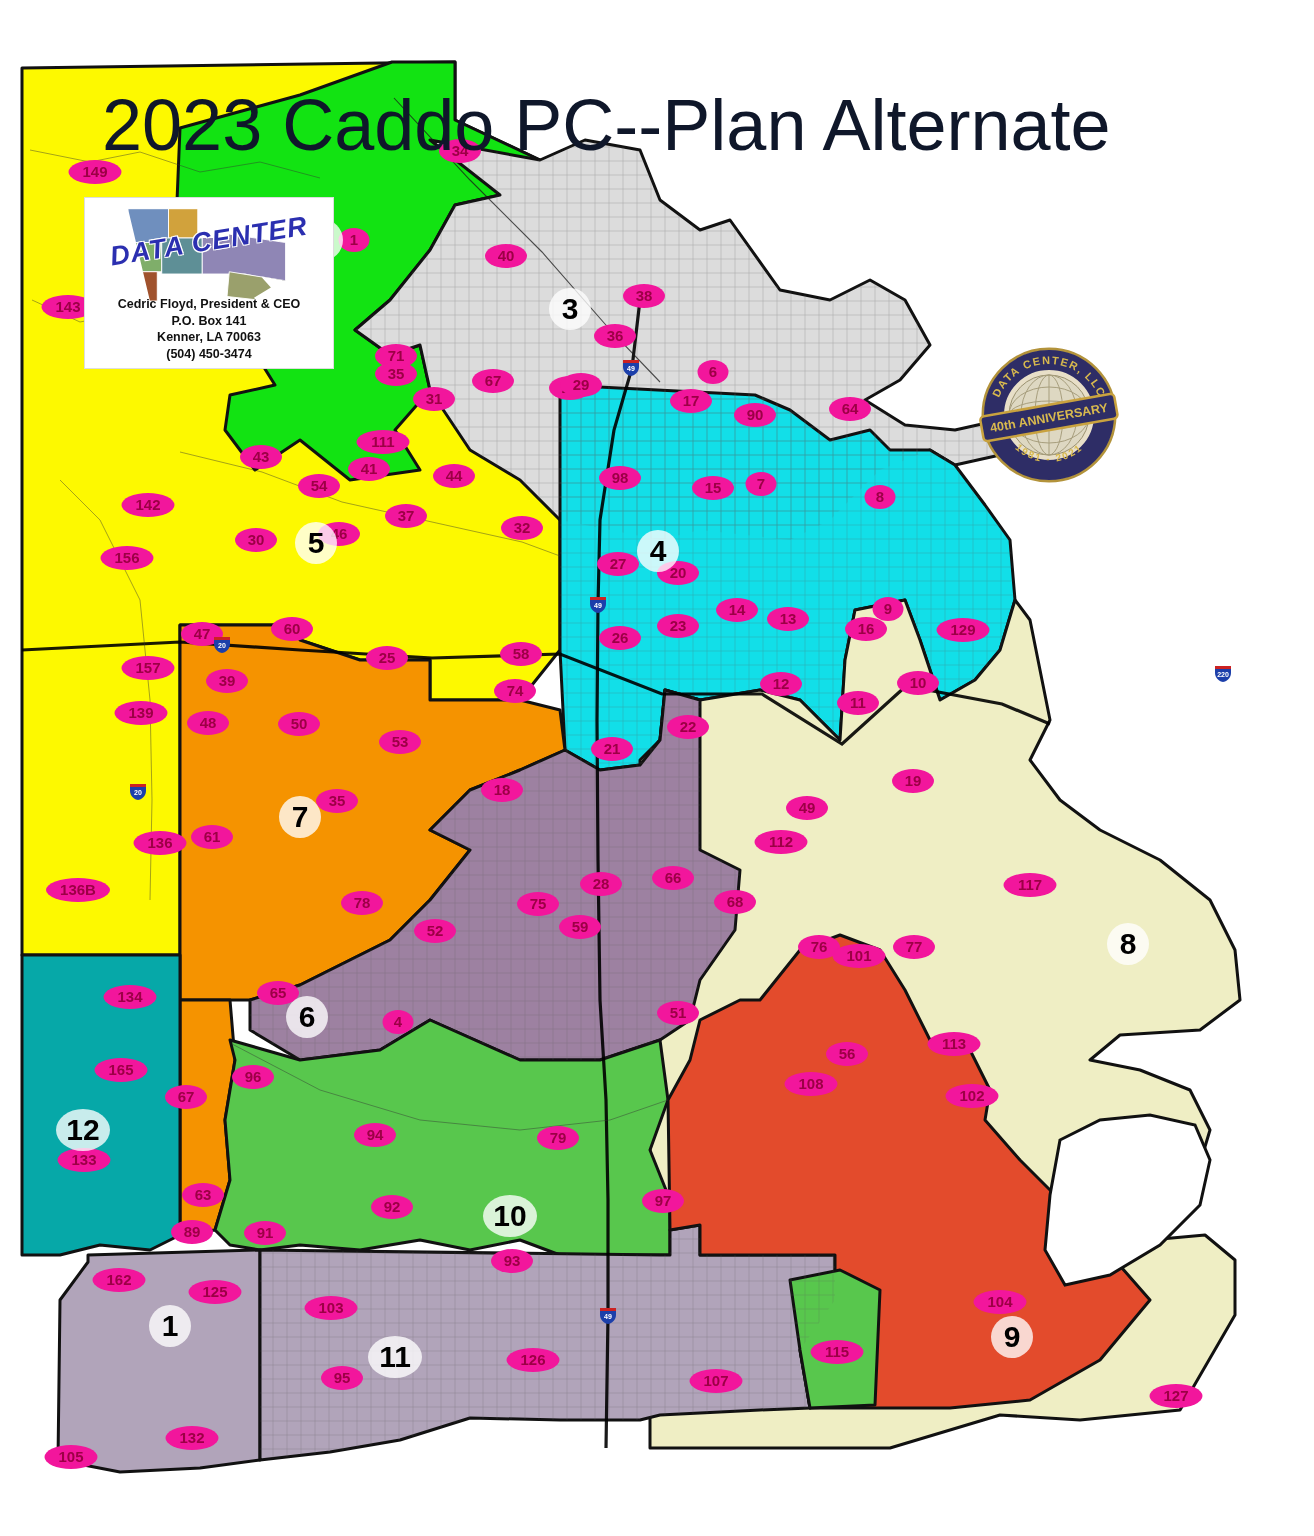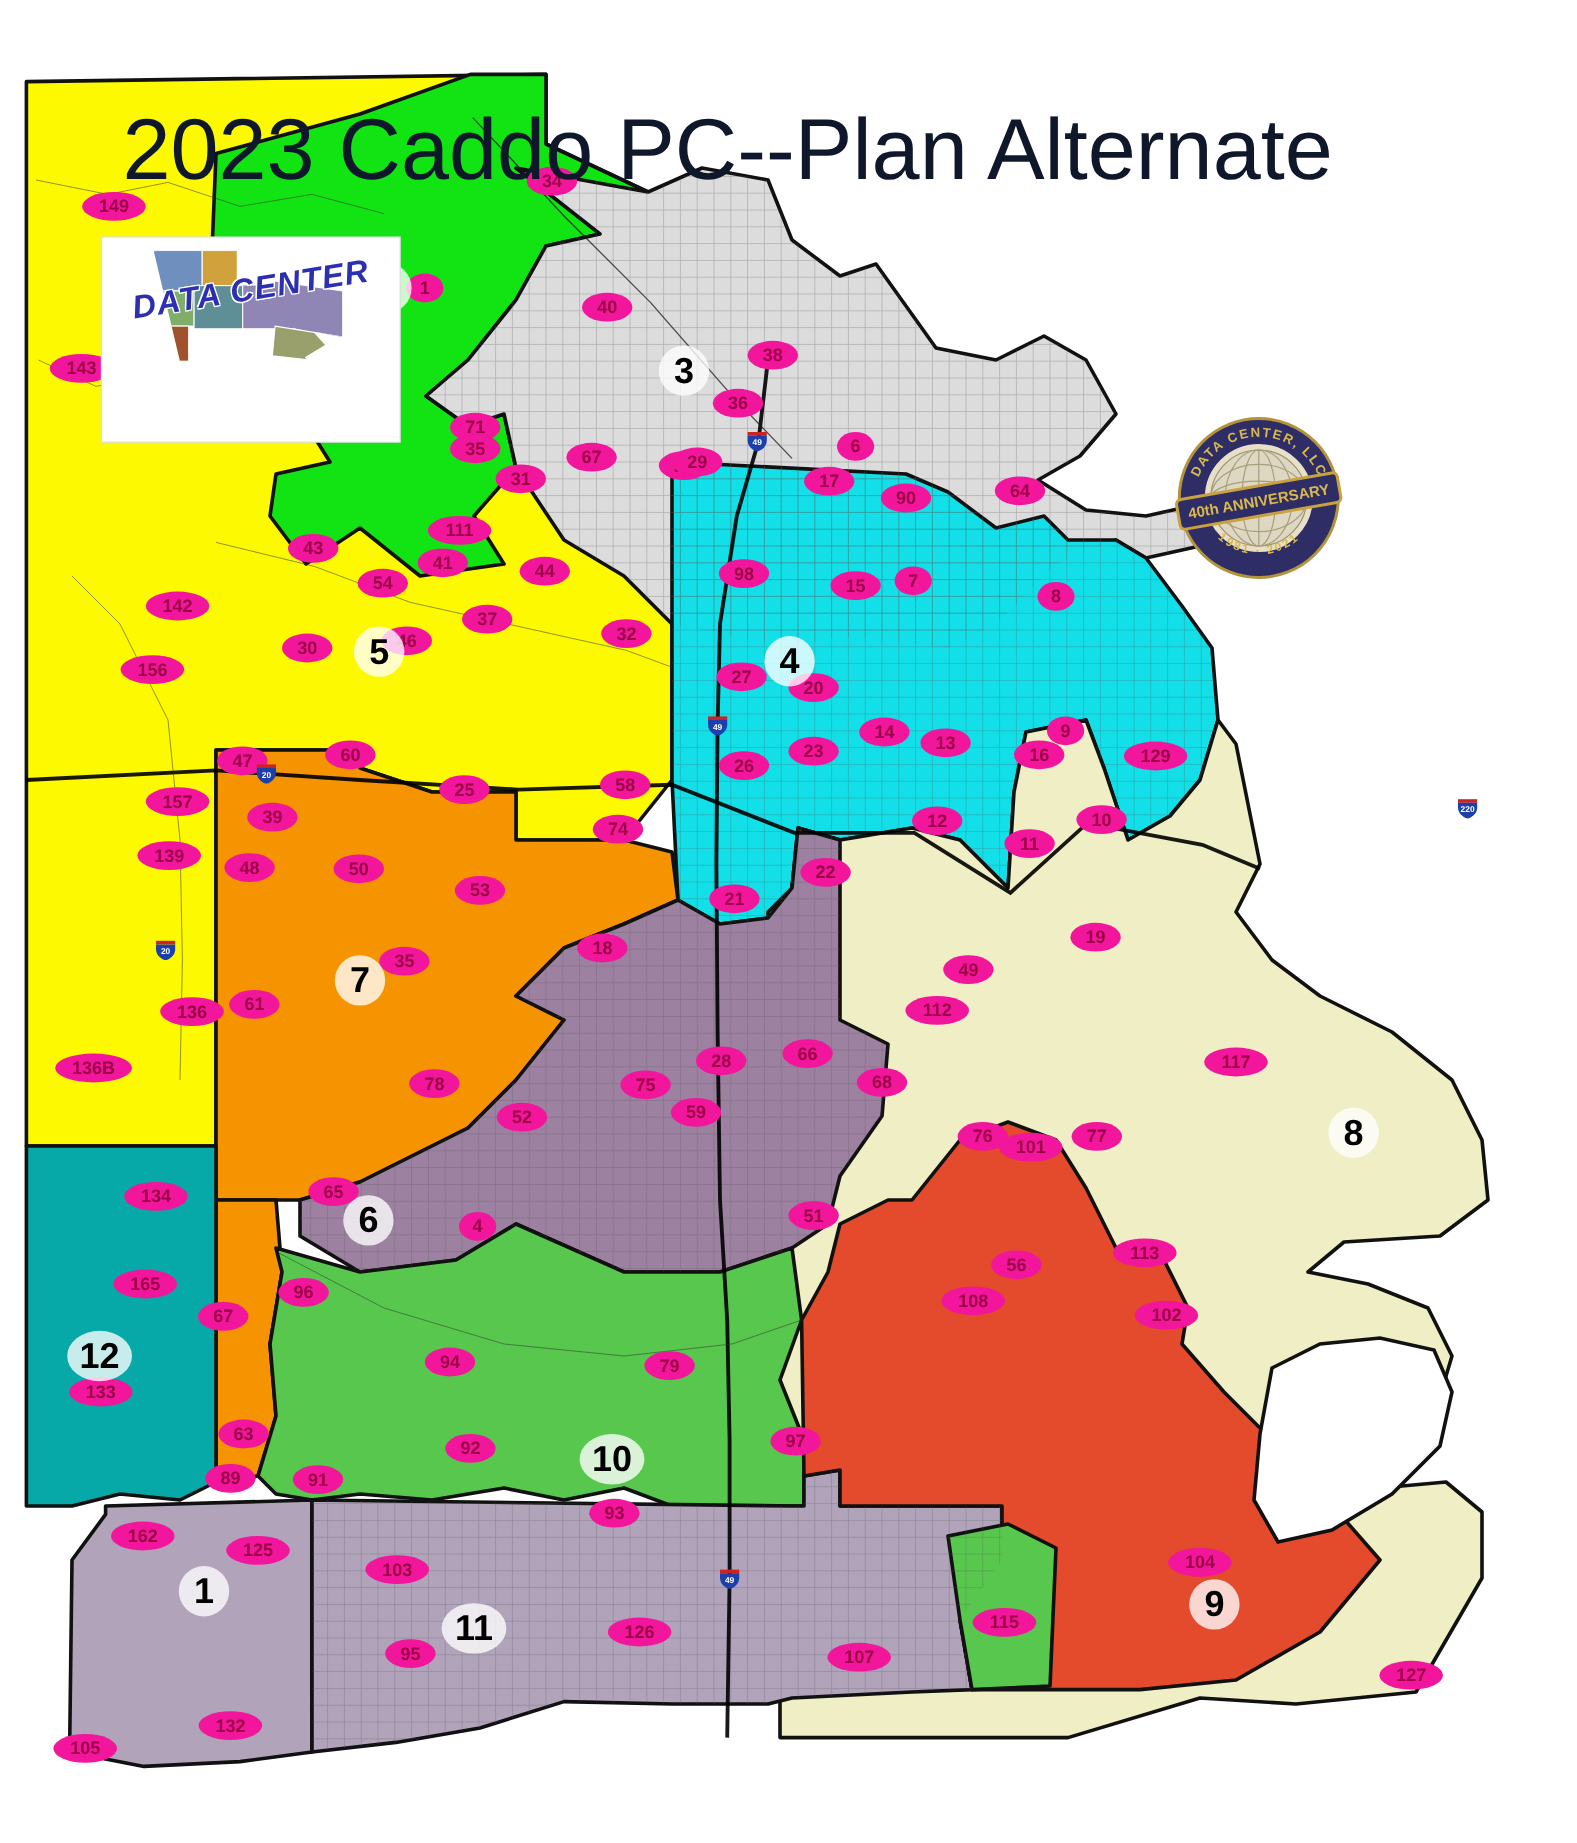--- a/index.html
+++ b/index.html
@@ -603,20 +603,26 @@
         <rect x="8" y="4" width="36" height="30" fill="#6f8fbe"></rect>
         <rect x="44" y="4" width="26" height="26" fill="#d1a23c"></rect>
         <rect x="8" y="34" width="30" height="26" fill="#7fae6a"></rect>
         <rect x="8" y="60" width="26" height="26" fill="#a0522d"></rect>
         <rect x="38" y="30" width="36" height="32" fill="#5e8f96"></rect>
         <polygon points="74,23 148,34 148,70 112,62 74,62" fill="#8f86b5"></polygon>
         <polygon points="98,60 148,68 132,86 96,82" fill="#9aa06c"></polygon>
       </g>
     </svg>
     <div class="brand">DATA CENTER</div>
+    <div class="addr">
+      <div>Cedric Floyd, President &amp; CEO</div>
+      <div>P.O. Box 141</div>
+      <div>Kenner, LA  70063</div>
+      <div>(504) 450-3474</div>
+    </div>
   </div>
 
   <svg id="badge" width="142" height="142" viewBox="0 0 142 142">
     <defs>
       <path id="arcTop" d="M 17,74 A 54,54 0 0 1 125,74"></path>
       <path id="arcBot" d="M 23,82 A 50,50 0 0 0 119,82"></path>
     </defs>
     <circle cx="71" cy="71" r="66" fill="#e8dfc8" stroke="#b3933b" stroke-width="3"></circle>
     <circle cx="71" cy="71" r="55" fill="none" stroke="#2e2d66" stroke-width="20"></circle>
     <circle cx="71" cy="71" r="40" fill="#ded8c2" stroke="#9a916f" stroke-width="1"></circle>

